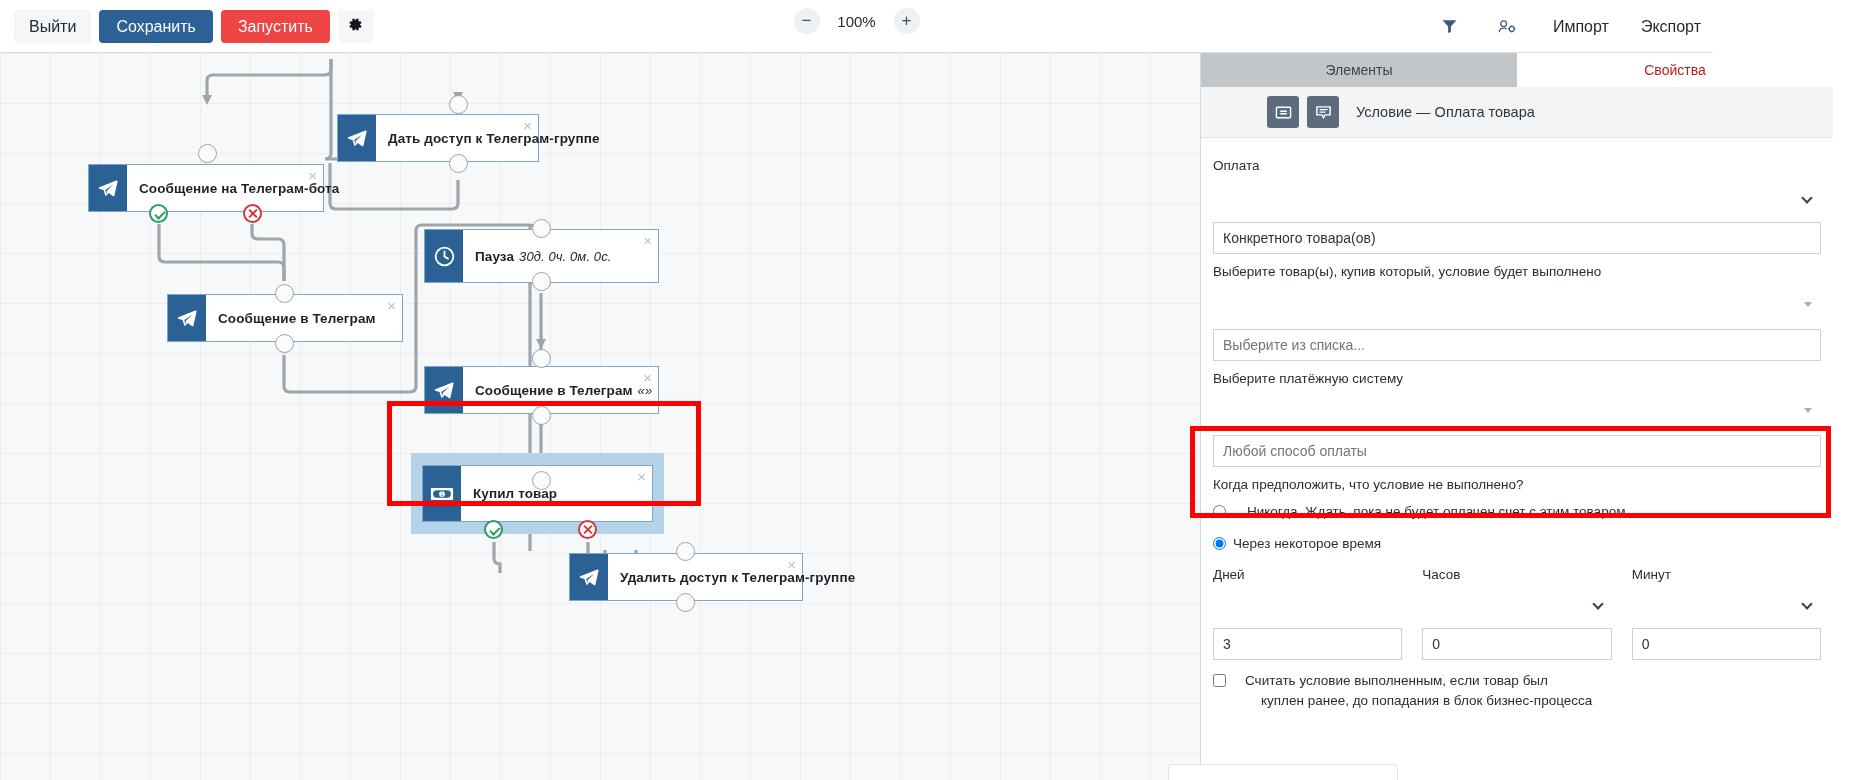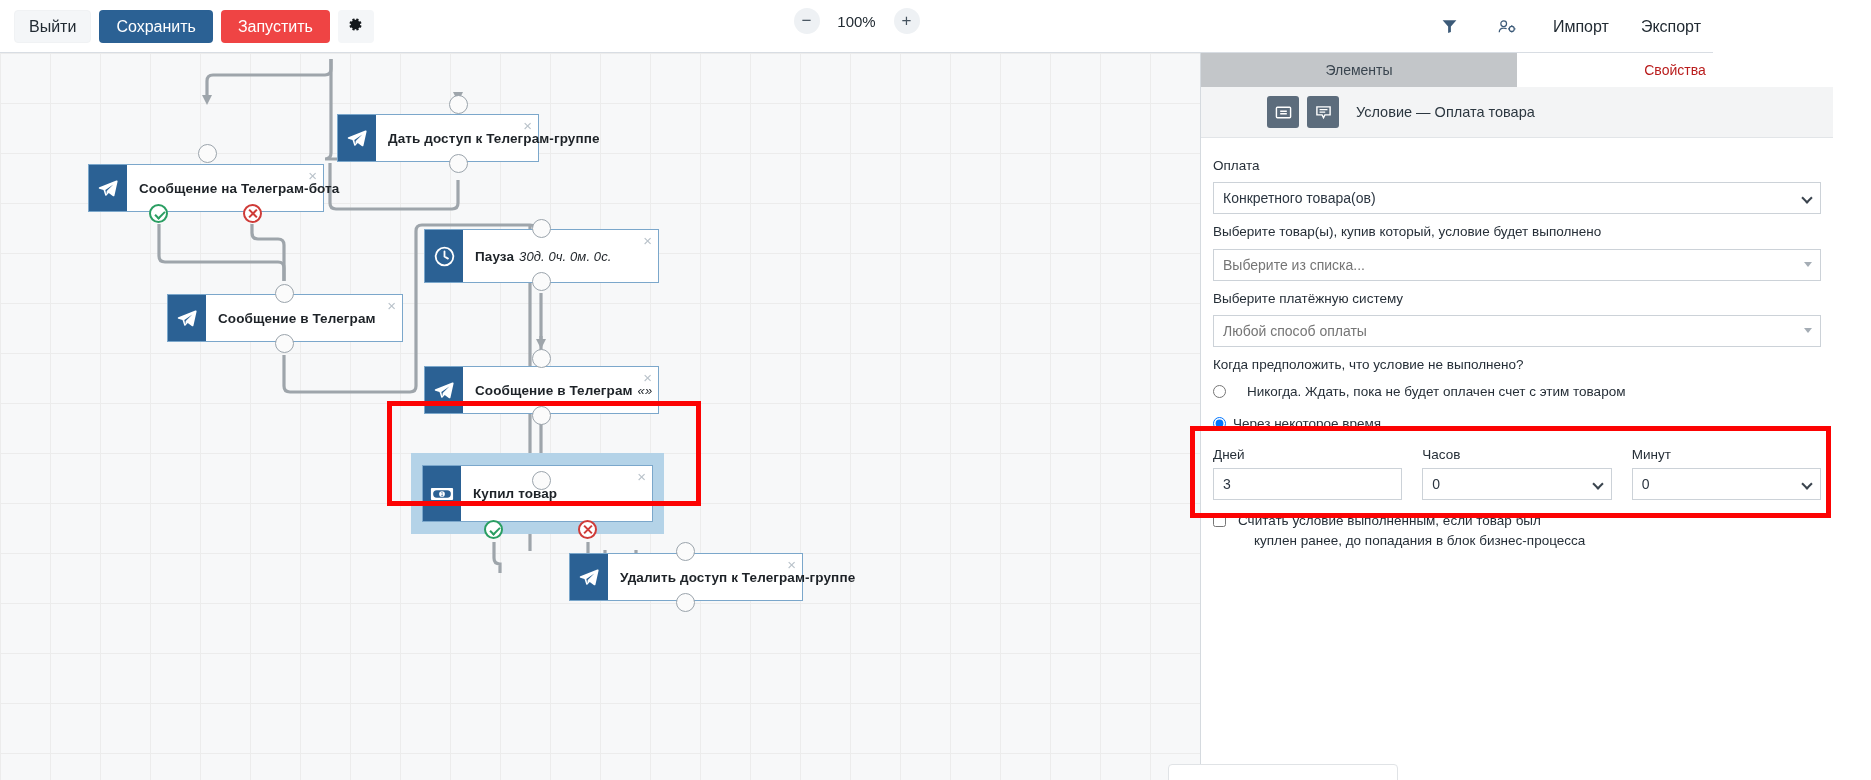--- a/index.html
+++ b/index.html
@@ -151,21 +151,21 @@
     display: flex; align-items: center; justify-content: center; cursor: pointer;
   }
   .head-title { font-size: 14.5px; color: #2c3740; margin-left: 9px; }
 
   .panel-body { padding: 10px 12px 0 12px; }
   .field-label { font-size: 13.5px; color: #262f38; margin: 8px 0 6px 0; line-height: 1.5; }
   .sel, .txt {
     width: 100%; height: 32px; border: 1px solid #ccd2d8; border-radius: 0;
     background: #ffffff; font-size: 14px; color: #2b3540;
     padding: 0 26px 0 9px; font-family: "Liberation Sans", sans-serif;
-    appearance: none; -webkit-appearance: none;
+    appearance: none; margin-top: 40px; -webkit-appearance: none;
   }
   .sel-wrap { position: relative; }
   .chev {
     position: absolute; right: 10px; top: 12px; width: 8px; height: 8px;
     border-right: 2px solid #3a444e; border-bottom: 2px solid #3a444e;
     transform: rotate(45deg); pointer-events: none;
   }
   .chev-sm {
     position: absolute; right: 9px; top: 13px; width: 0; height: 0;
     border-left: 4px solid transparent; border-right: 4px solid transparent;
@@ -176,21 +176,21 @@
   .radio-row { display: flex; align-items: flex-start; gap: 5px; margin-top: 7px; }
   .radio-row .rtext { font-size: 13.5px; color: #262f38; line-height: 1.45; padding-left: 2px; }
   .radio-row .rtext.indent2 { text-indent: 14px; }
   input[type=radio], input[type=checkbox] { margin: 3px 0 0 0; }
 
   .time-area { padding-top: 12px; }
   .time-grid { display: flex; gap: 20px; }
   .time-col { flex: 1; }
   .time-col .tlabel { font-size: 13.5px; color: #262f38; margin-bottom: 6px; }
 
-  .check-row { display: flex; align-items: flex-start; gap: 12px; margin-top: 11px; }
+  .check-row { display: flex; align-items: flex-start; gap: 19px; margin-top: 11px; }
   .check-row .ctext { font-size: 13.5px; color: #262f38; line-height: 1.5; }
   .check-row .ctext .l2 { display:block; text-indent: 16px; }
 
   .bottom-widget {
     position: absolute; left: 1168px; top: 764px;
     width: 230px; height: 22px; background: #ffffff;
     border: 1px solid #e0e3e6; border-radius: 4px;
   }
 </style>
 </head>

